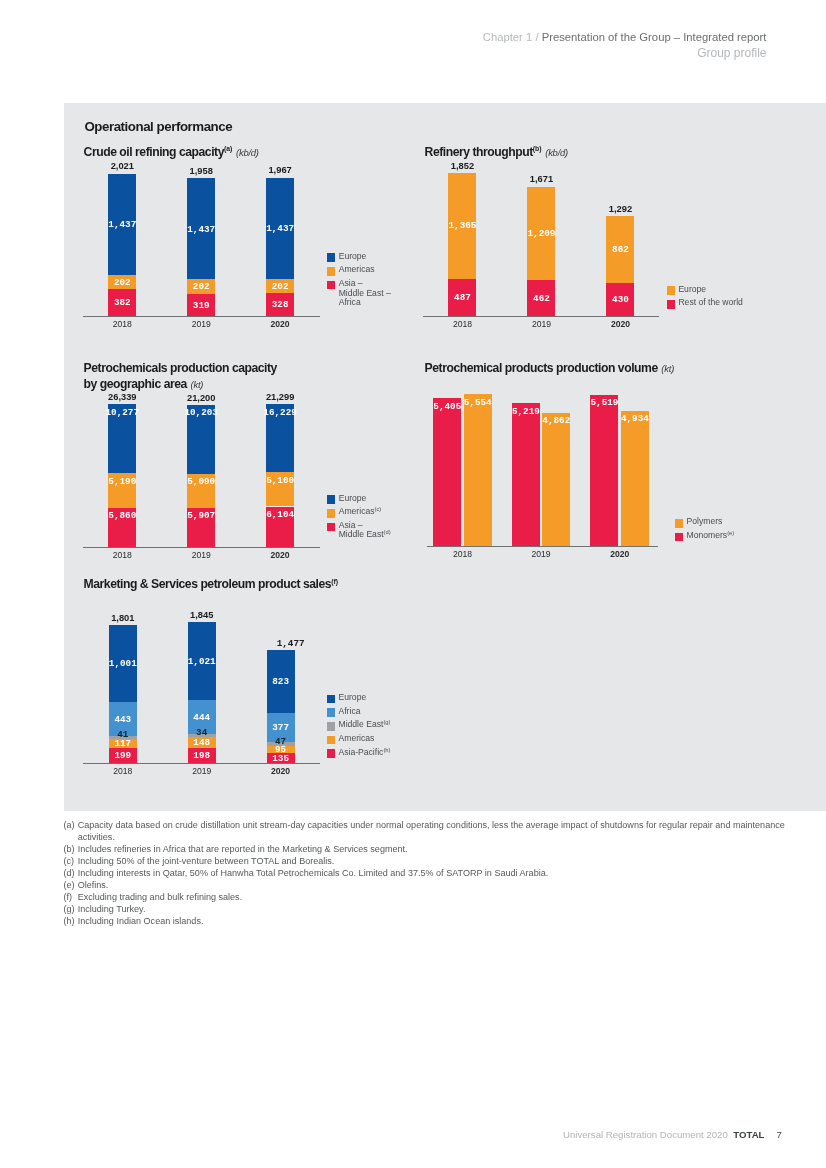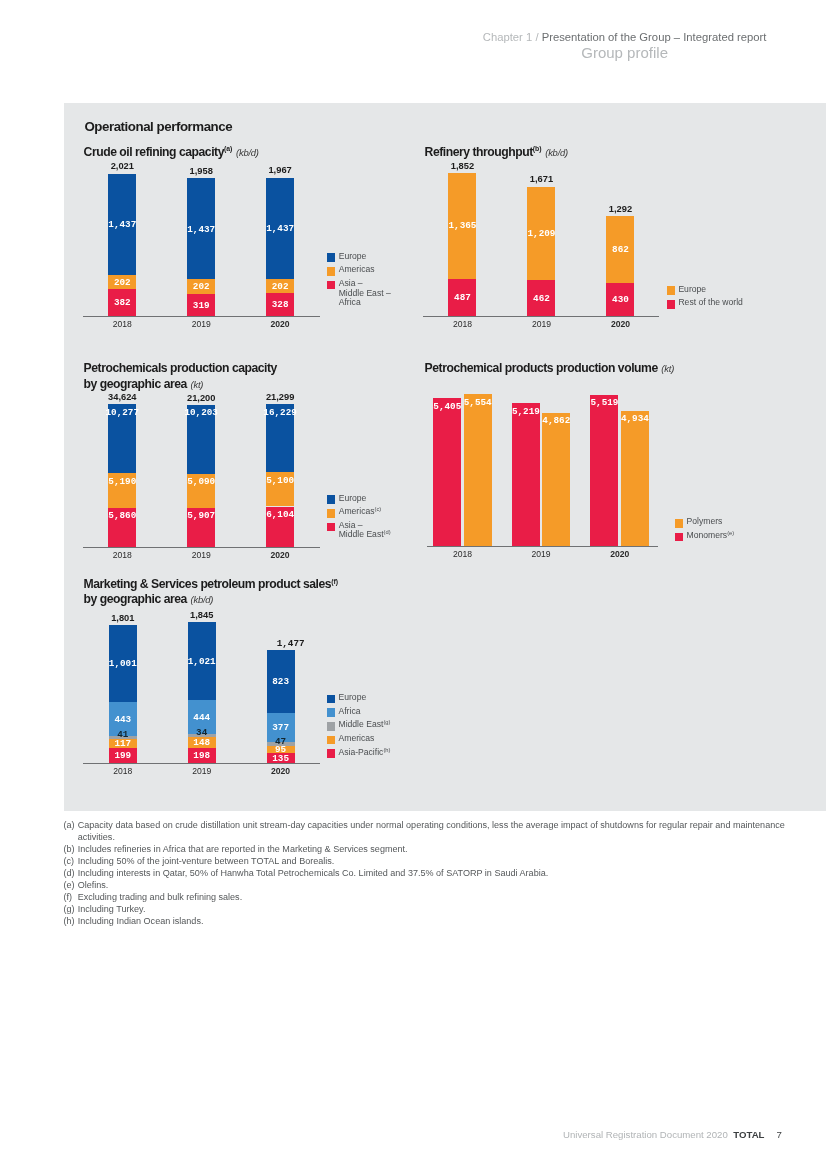--- a/index.html
+++ b/index.html
@@ -4,21 +4,21 @@
 <style>
   html,body{margin:0;padding:0;}
   body{width:826px;height:1168px;background:#ffffff;font-family:"Liberation Sans",sans-serif;-webkit-font-smoothing:antialiased;}
   .page{position:relative;width:826px;height:1168px;overflow:hidden;background:#fff;}
 
   
   .hdr{position:absolute;right:59.5px;top:28.5px;text-align:right;}
   .hdr-line1{font-size:11.27px;color:#6b6e70;white-space:nowrap;line-height:16px;}
   .hdr-ch{color:#b5b8ba;}
   .hdr-sep{color:#b5b8ba;}
-  .hdr-line2{font-size:15px;color:#b5b8ba;line-height:16px;text-align:center;}
+  .hdr-line2{font-size:12px;color:#b5b8ba;line-height:16px;}
 
   
   .sidetab{position:absolute;left:788px;top:103.3px;width:77.2px;height:77.2px;border-radius:50%;background:#dcdfe1;}
   .sidetab-num{position:absolute;left:11.6px;top:32.2px;width:14px;height:11.2px;overflow:hidden;font-size:18px;font-weight:bold;color:#ffffff;line-height:11.2px;letter-spacing:-0.3px;}
   .sidetab-num::after{content:"";position:absolute;left:4.1px;top:11.2px;width:3.2px;height:2.7px;background:#ffffff;}
 
   
   .panel{position:absolute;left:64px;top:103px;width:803px;height:708px;background:#e5e7e8;}
   .panel-heading{position:absolute;left:20.4px;top:17.3px;font-size:13.3px;font-weight:bold;color:#1c1c1c;line-height:13px;letter-spacing:-0.45px;}
 
@@ -149,21 +149,21 @@
         </div>
         <div class="chart" style="left: 19.6px; top: 257.8px;">
           <div class="c-title">
             <div>Petrochemicals production capacity</div>
             <div>by geographic area<span class="c-unit">(kt)</span></div>
           </div>
           <div class="axis" style="left: -0.2px; top: 186.7px; width: 236.6px;"></div>
           <div class="bar-seg" style="left: 24.7px; top: 147.35px; width: 28px; height: 39.3499px; background: rgb(233, 29, 71);"></div>
           <div class="bar-seg" style="left: 24.7px; top: 112.499px; width: 28px; height: 34.8509px; background: rgb(245, 155, 40);"></div>
           <div class="bar-seg" style="left: 24.7px; top: 43.4892px; width: 28px; height: 69.0101px; background: rgb(10, 82, 160);"></div>
-          <div class="total-label" style="left: 12.7px; top: 30.9892px; width: 52px;">34,624</div>
+          <div class="total-label" style="left: 12.7px; top: 30.9892px; width: 52px;">26,339</div>
           <div class="cat-label" style="left: 8.7px; top: 189.3px; width: 60px;">2018</div>
           <div class="bar-seg" style="left: 103.6px; top: 147.034px; width: 28px; height: 39.6655px; background: rgb(233, 29, 71);"></div>
           <div class="bar-seg" style="left: 103.6px; top: 112.855px; width: 28px; height: 34.1793px; background: rgb(245, 155, 40);"></div>
           <div class="bar-seg" style="left: 103.6px; top: 44.342px; width: 28px; height: 68.5131px; background: rgb(10, 82, 160);"></div>
           <div class="total-label" style="left: 91.6px; top: 31.842px; width: 52px;">21,200</div>
           <div class="cat-label" style="left: 87.6px; top: 189.3px; width: 60px;">2019</div>
           <div class="bar-seg" style="left: 182.5px; top: 145.712px; width: 28px; height: 40.9884px; background: rgb(233, 29, 71);"></div>
           <div class="bar-seg" style="left: 182.5px; top: 111.465px; width: 28px; height: 34.2465px; background: rgb(245, 155, 40);"></div>
           <div class="bar-seg" style="left: 182.5px; top: 43.6705px; width: 28px; height: 67.7946px; background: rgb(10, 82, 160);"></div>
           <div class="total-label" style="left: 170.5px; top: 31.1705px; width: 52px;">21,299</div>
@@ -220,21 +220,20 @@
           <div class="seg-label" style="left: 2.7px; width: 40px; top: 39.8003px;">5,405</div>
           <div class="seg-label" style="left: 33.1px; width: 40px; top: 35.7259px;">5,554</div>
           <div class="seg-label" style="left: 81.3px; width: 40px; top: 44.8864px;">5,219</div>
           <div class="seg-label" style="left: 111.7px; width: 40px; top: 54.6486px;">4,862</div>
           <div class="seg-label" style="left: 159.9px; width: 40px; top: 36.6829px;">5,519</div>
           <div class="seg-label" style="left: 190.3px; width: 40px; top: 52.6798px;">4,934</div>
         </div>
         <div class="chart" style="left: 19.6px; top: 473.6px;">
           <div class="c-title">
             <div>Marketing &amp; Services petroleum product sales<sup>(f)</sup></div>
-            <div>by geographic area<span class="c-unit">(kb/d)</span></div>
           </div>
           <div class="axis" style="left: -0.3px; top: 186.7px; width: 236.6px;"></div>
           <div class="bar-seg" style="left: 25.2px; top: 171.463px; width: 28px; height: 15.2374px; background: rgb(233, 29, 71);"></div>
           <div class="bar-seg" style="left: 25.2px; top: 162.504px; width: 28px; height: 8.95869px; background: rgb(245, 155, 40);"></div>
           <div class="bar-seg" style="left: 25.2px; top: 159.365px; width: 28px; height: 3.13937px; background: rgb(158, 162, 165);"></div>
           <div class="bar-seg" style="left: 25.2px; top: 125.444px; width: 28px; height: 33.9205px; background: rgb(67, 145, 207);"></div>
           <div class="bar-seg" style="left: 25.2px; top: 48.7974px; width: 28px; height: 76.6466px; background: rgb(10, 82, 160);"></div>
           <div class="total-label" style="left: 13.2px; top: 36.2974px; width: 52px;">1,801</div>
           <div class="cat-label" style="left: 9.2px; top: 189.3px; width: 60px;">2018</div>
           <div class="bar-seg" style="left: 104.1px; top: 171.539px; width: 28px; height: 15.1609px; background: rgb(233, 29, 71);"></div>

